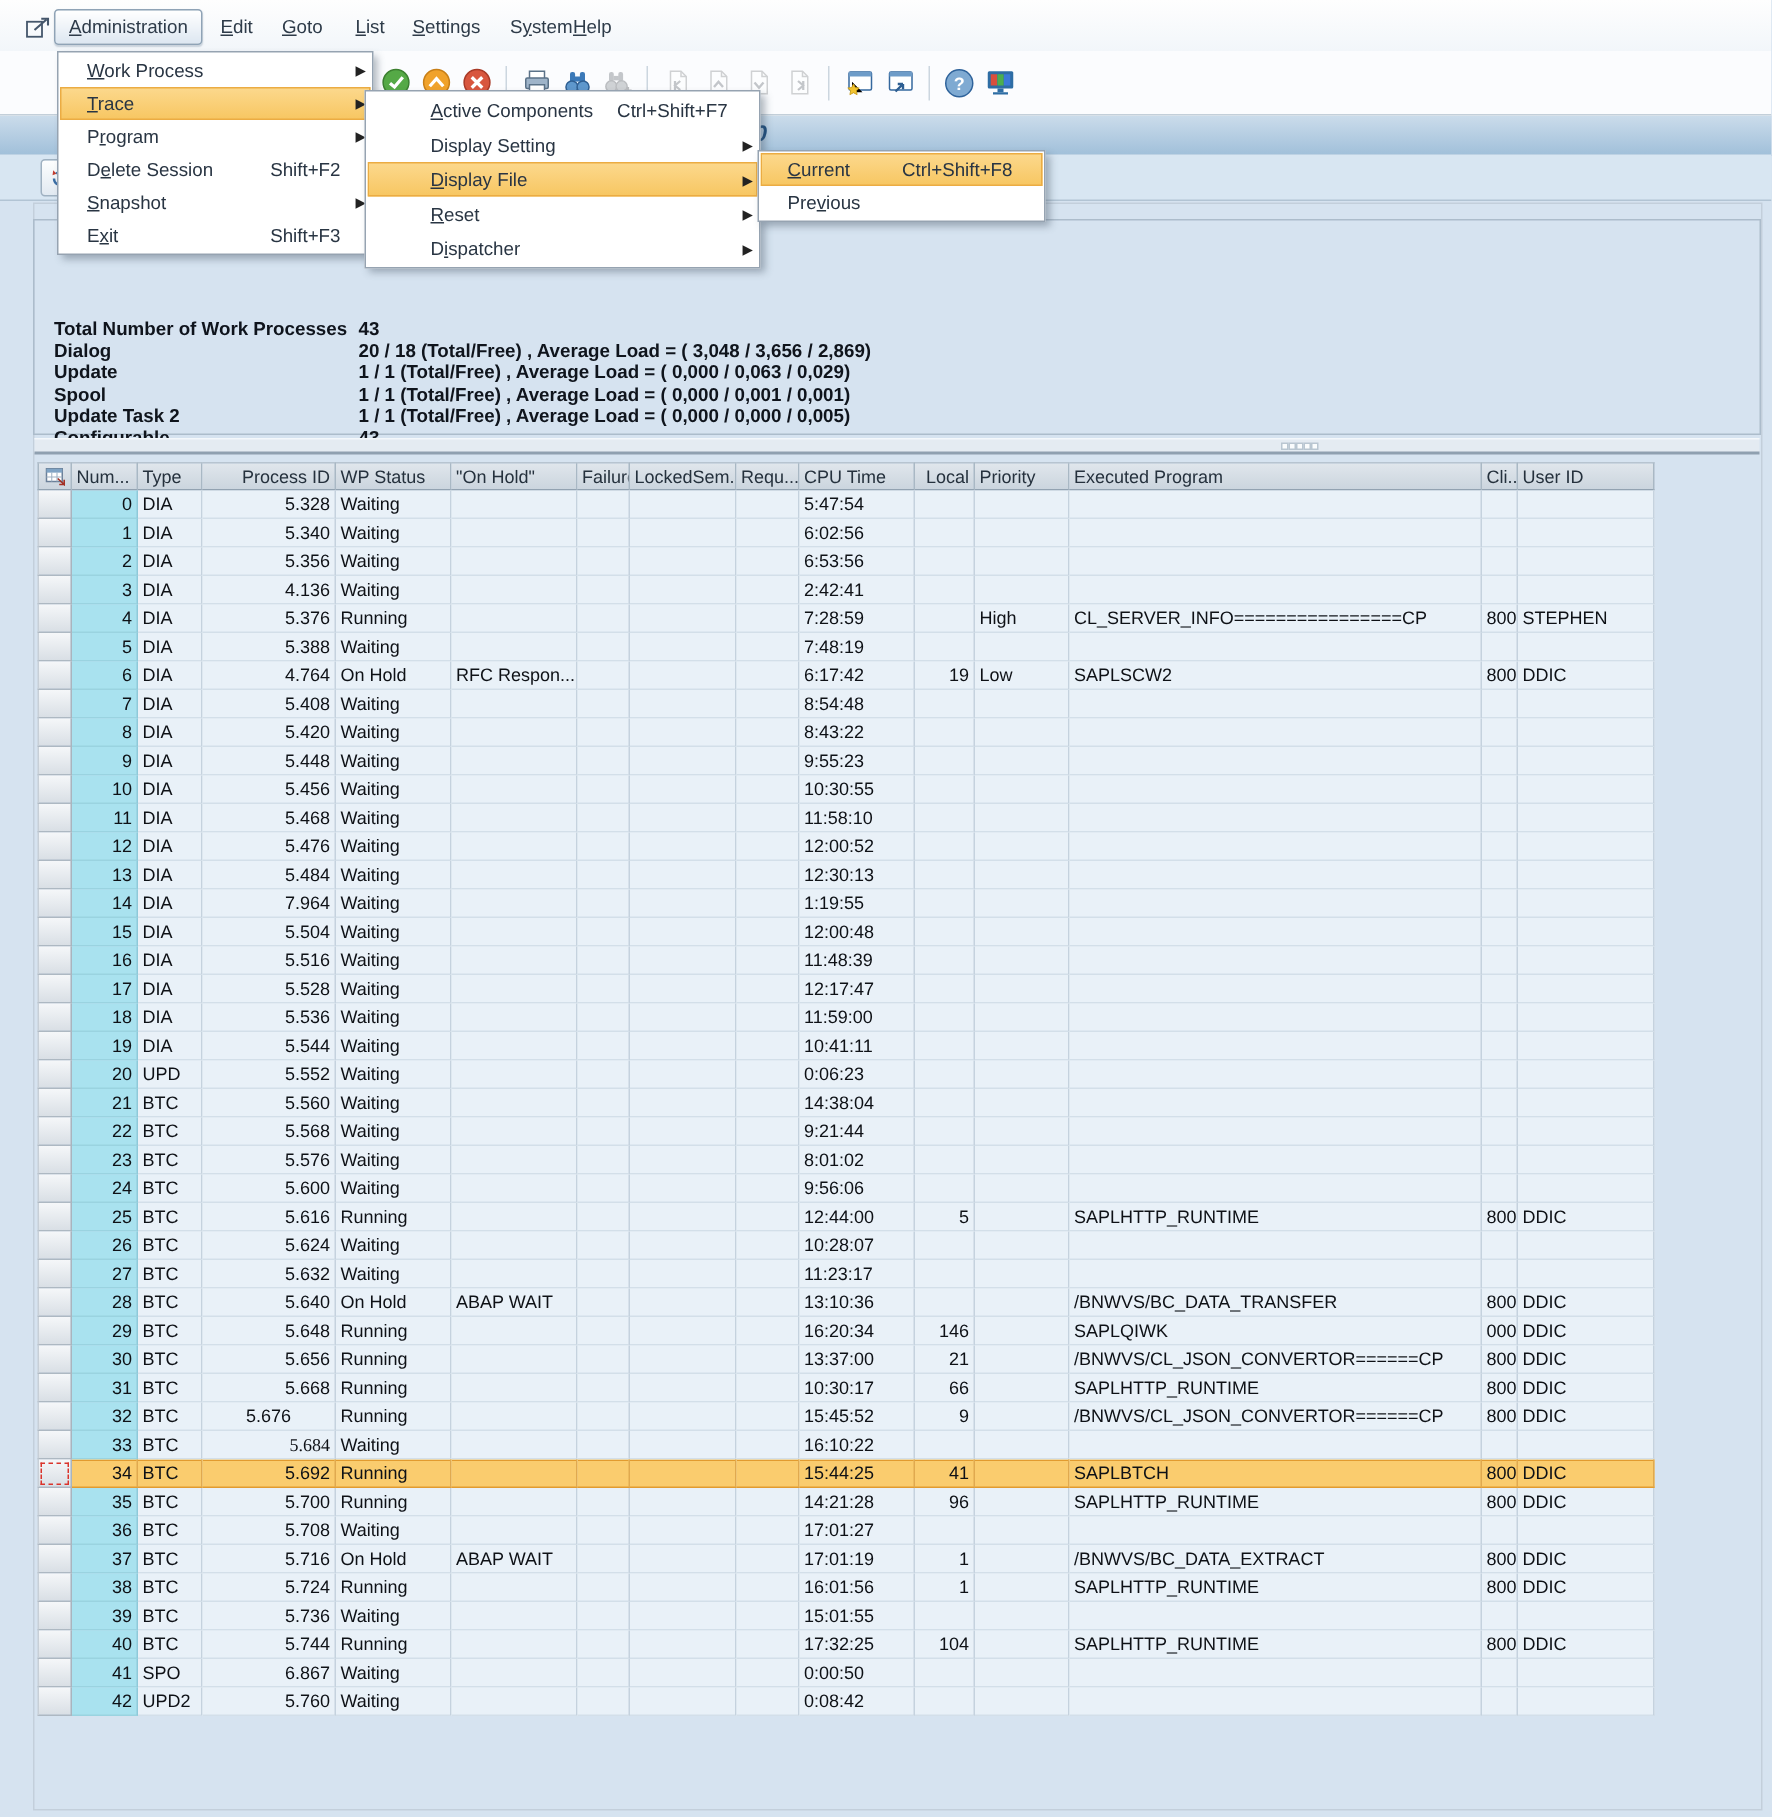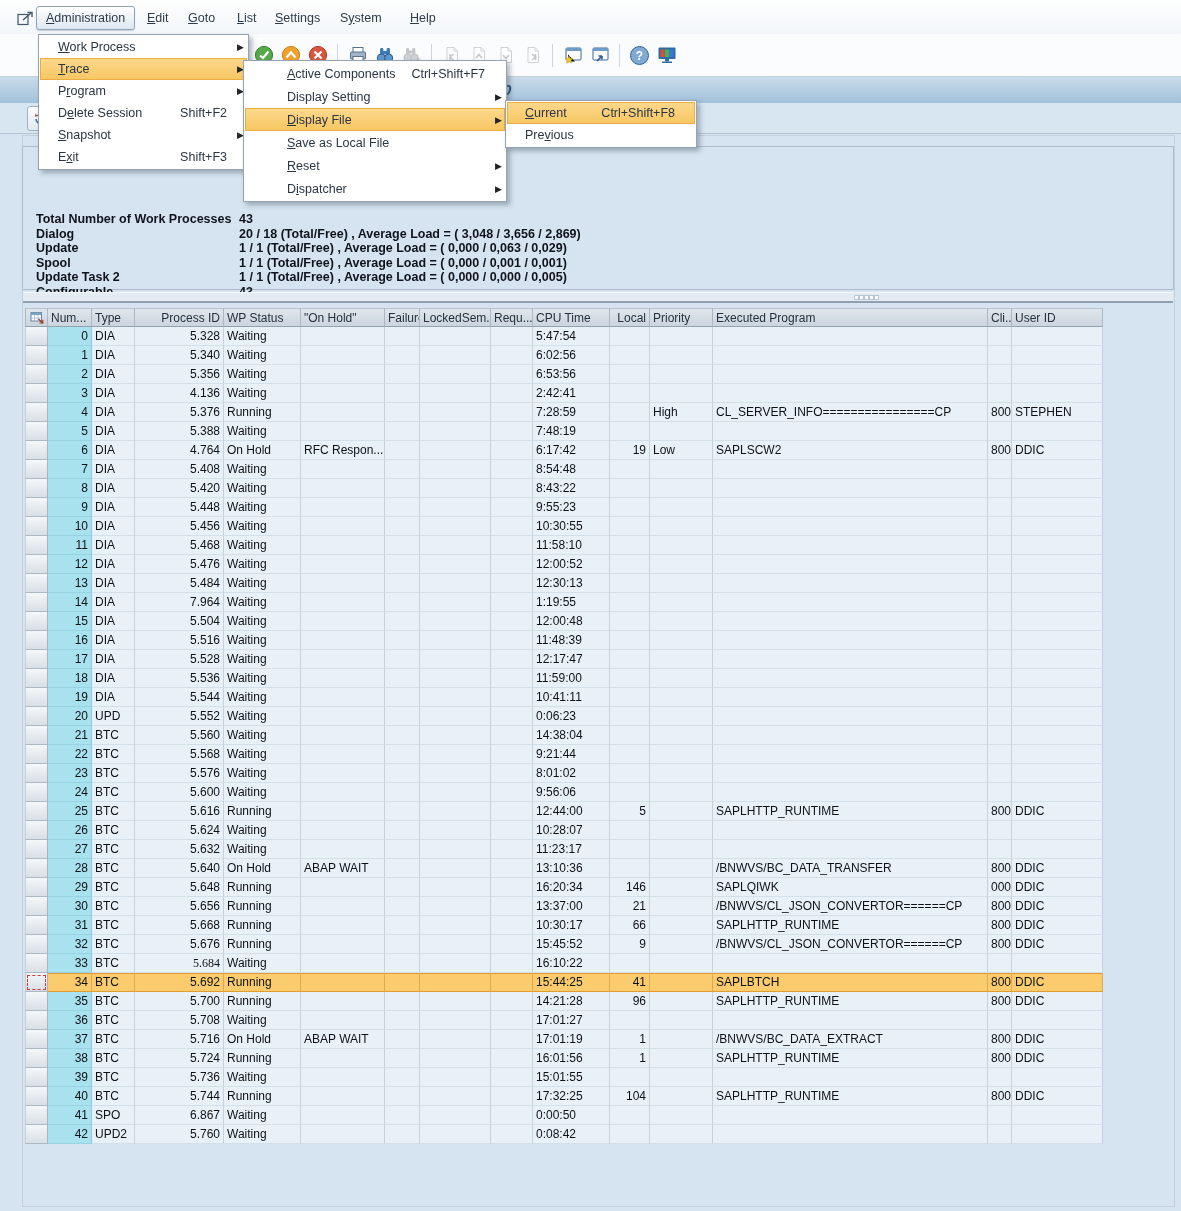--- a/index.html
+++ b/index.html
@@ -104,21 +104,21 @@
         <path d="M6 9 L14 2" stroke="#44566B" stroke-width="1.4" fill="none"></path>
         <path d="M10.5 1.5 L15 1.5 L15 6" stroke="#44566B" stroke-width="1.4" fill="none"></path>
       </svg>
     </span>
     <span class="mb-item mb-btn" style="left:36px;"><span class="mn-u">A</span>dministration</span>
     <span class="mb-item" style="left:147px;"><span class="mn-u">E</span>dit</span>
     <span class="mb-item" style="left:188px;"><span class="mn-u">G</span>oto</span>
     <span class="mb-item" style="left:237px;"><span class="mn-u">L</span>ist</span>
     <span class="mb-item" style="left:275px;"><span class="mn-u">S</span>ettings</span>
     <span class="mb-item" style="left:340px;">S<span class="mn-u">y</span>stem</span>
-    <span class="mb-item" style="left:410px;"><span class="mn-u">H</span>elp</span>
+    <span class="mb-item" style="left:382px;"><span class="mn-u">H</span>elp</span>
   </div>
 
   <div class="stdbar">
     <div id="std-icons">
         <div class="tb-icon">
           <svg width="20" height="20" viewBox="0 0 20 20">
             <circle cx="10" cy="10" r="8.6" fill="#55A946" stroke="#3C8030"></circle>
             <path d="M6 10.5 L9 13 L14.5 6.5" stroke="#fff" stroke-width="2.2" fill="none"></path>
           </svg>
         </div>
@@ -830,21 +830,21 @@
           <div class="td ar" style="width: 40px;">66</div>
           <div class="td" style="width: 63px;"></div>
           <div class="td" style="width: 275px;">SAPLHTTP_RUNTIME</div>
           <div class="td" style="width: 24px;">800</div>
           <div class="td" style="width: 91px;">DDIC</div>
         </div>
         <div class="tr">
           <div class="td sel" style="width: 23px;"></div>
           <div class="td num ar" style="width: 44px;">32</div>
           <div class="td" style="width: 43px;">BTC</div>
-          <div class="td ar" style="width: 89px;">5.676</div>
+          <div class="td ar" style="width: 89px; text-align: center;">5.676</div>
           <div class="td" style="width: 77px;">Running</div>
           <div class="td" style="width: 84px;"></div>
           <div class="td ar" style="width: 35px;"></div>
           <div class="td" style="width: 71px;"></div>
           <div class="td" style="width: 42px;"></div>
           <div class="td" style="width: 77px;">15:45:52</div>
           <div class="td ar" style="width: 40px;">9</div>
           <div class="td" style="width: 63px;"></div>
           <div class="td" style="width: 275px;">/BNWVS/CL_JSON_CONVERTOR======CP</div>
           <div class="td" style="width: 24px;">800</div>
@@ -1028,21 +1028,20 @@
       <div class="mi hl"><span class="mi-label"><span class="mn-u">T</span>race</span><span class="mi-fill"></span><span class="mi-short"></span><span class="mi-arrow">▶</span></div>
       <div class="mi"><span class="mi-label">P<span class="mn-u">r</span>ogram</span><span class="mi-fill"></span><span class="mi-short"></span><span class="mi-arrow">▶</span></div>
       <div class="mi"><span class="mi-label">D<span class="mn-u">e</span>lete Session</span><span class="mi-fill"></span><span class="mi-short">Shift+F2</span><span class="mi-arrow"></span></div>
       <div class="mi"><span class="mi-label"><span class="mn-u">S</span>napshot</span><span class="mi-fill"></span><span class="mi-short"></span><span class="mi-arrow">▶</span></div>
       <div class="mi"><span class="mi-label">E<span class="mn-u">x</span>it</span><span class="mi-fill"></span><span class="mi-short">Shift+F3</span><span class="mi-arrow"></span></div>
     </div>
   <div class="menu-panel" id="menu-l2">
       <div class="mi"><span class="mi-label"><span class="mn-u">A</span>ctive Components</span><span class="mi-fill"></span><span class="mi-short">Ctrl+Shift+F7</span><span class="mi-arrow"></span></div>
       <div class="mi"><span class="mi-label">Display Settin<span class="mn-u">g</span></span><span class="mi-fill"></span><span class="mi-short"></span><span class="mi-arrow">▶</span></div>
       <div class="mi hl"><span class="mi-label"><span class="mn-u">D</span>isplay File</span><span class="mi-fill"></span><span class="mi-short"></span><span class="mi-arrow">▶</span></div>
-      <div class="mi"><span class="mi-label"><span class="mn-u">S</span>ave as Local File</span><span class="mi-fill"></span><span class="mi-short"></span><span class="mi-arrow"></span></div>
       <div class="mi"><span class="mi-label"><span class="mn-u">R</span>eset</span><span class="mi-fill"></span><span class="mi-short"></span><span class="mi-arrow">▶</span></div>
       <div class="mi"><span class="mi-label">D<span class="mn-u">i</span>spatcher</span><span class="mi-fill"></span><span class="mi-short"></span><span class="mi-arrow">▶</span></div>
     </div>
   <div class="menu-panel" id="menu-l3">
       <div class="mi hl"><span class="mi-label"><span class="mn-u">C</span>urrent</span><span class="mi-fill"></span><span class="mi-short">Ctrl+Shift+F8</span><span class="mi-arrow"></span></div>
       <div class="mi"><span class="mi-label">Pre<span class="mn-u">v</span>ious</span><span class="mi-fill"></span><span class="mi-short"></span><span class="mi-arrow"></span></div>
     </div>
 
 </div>
 

